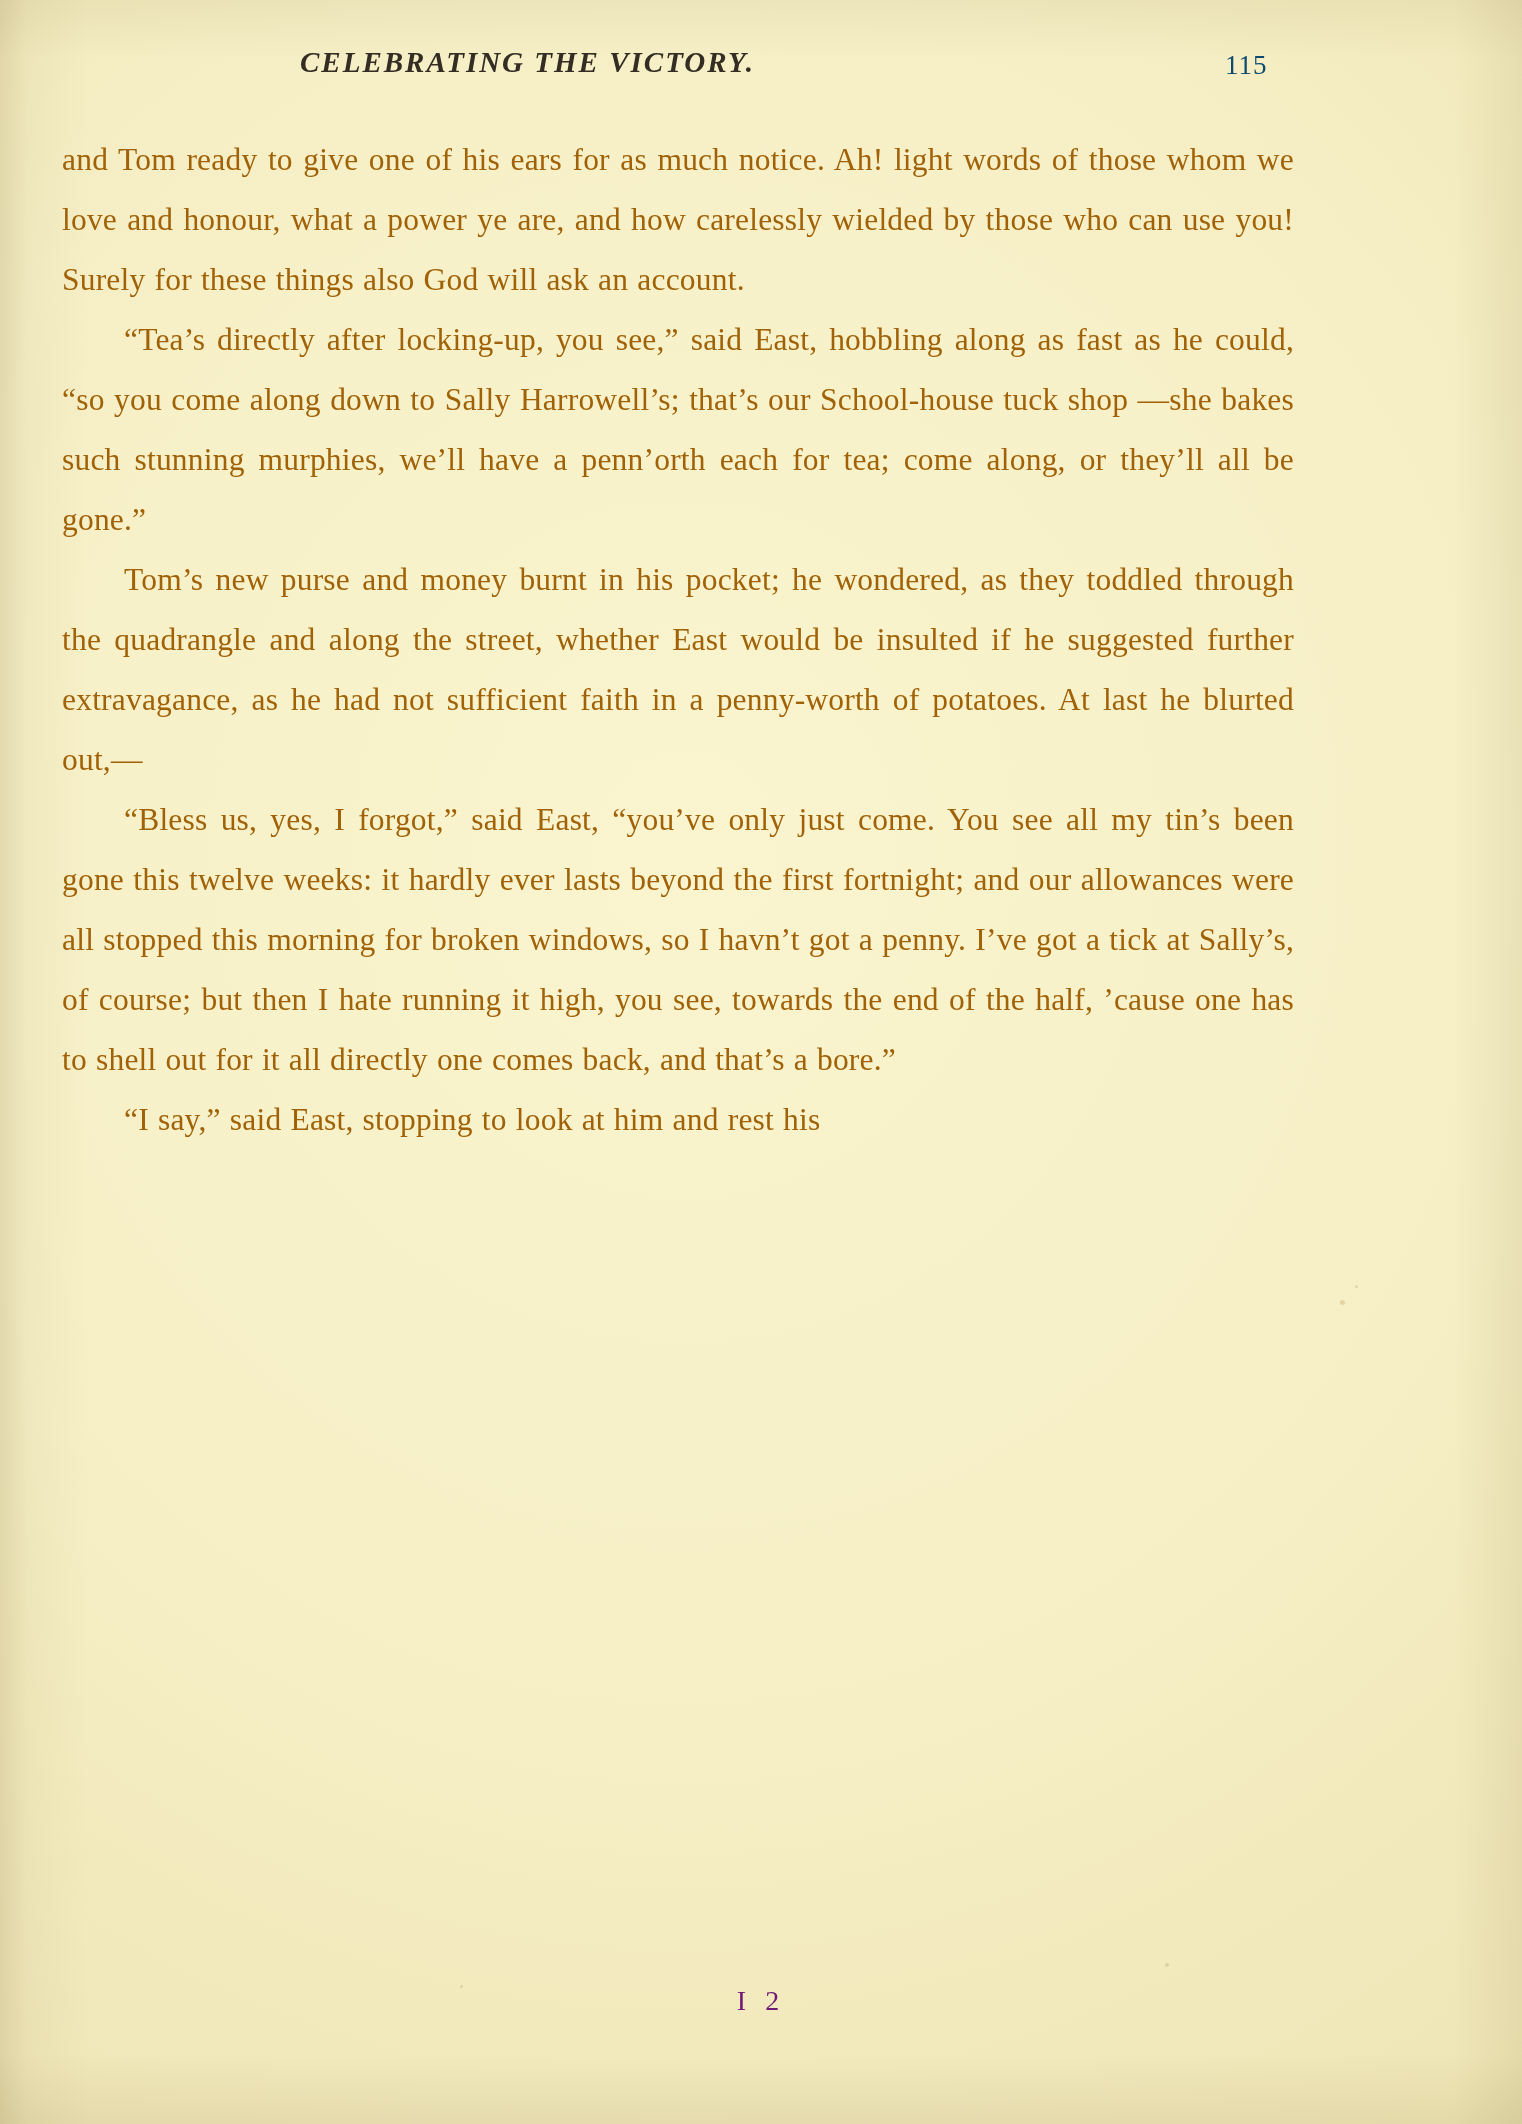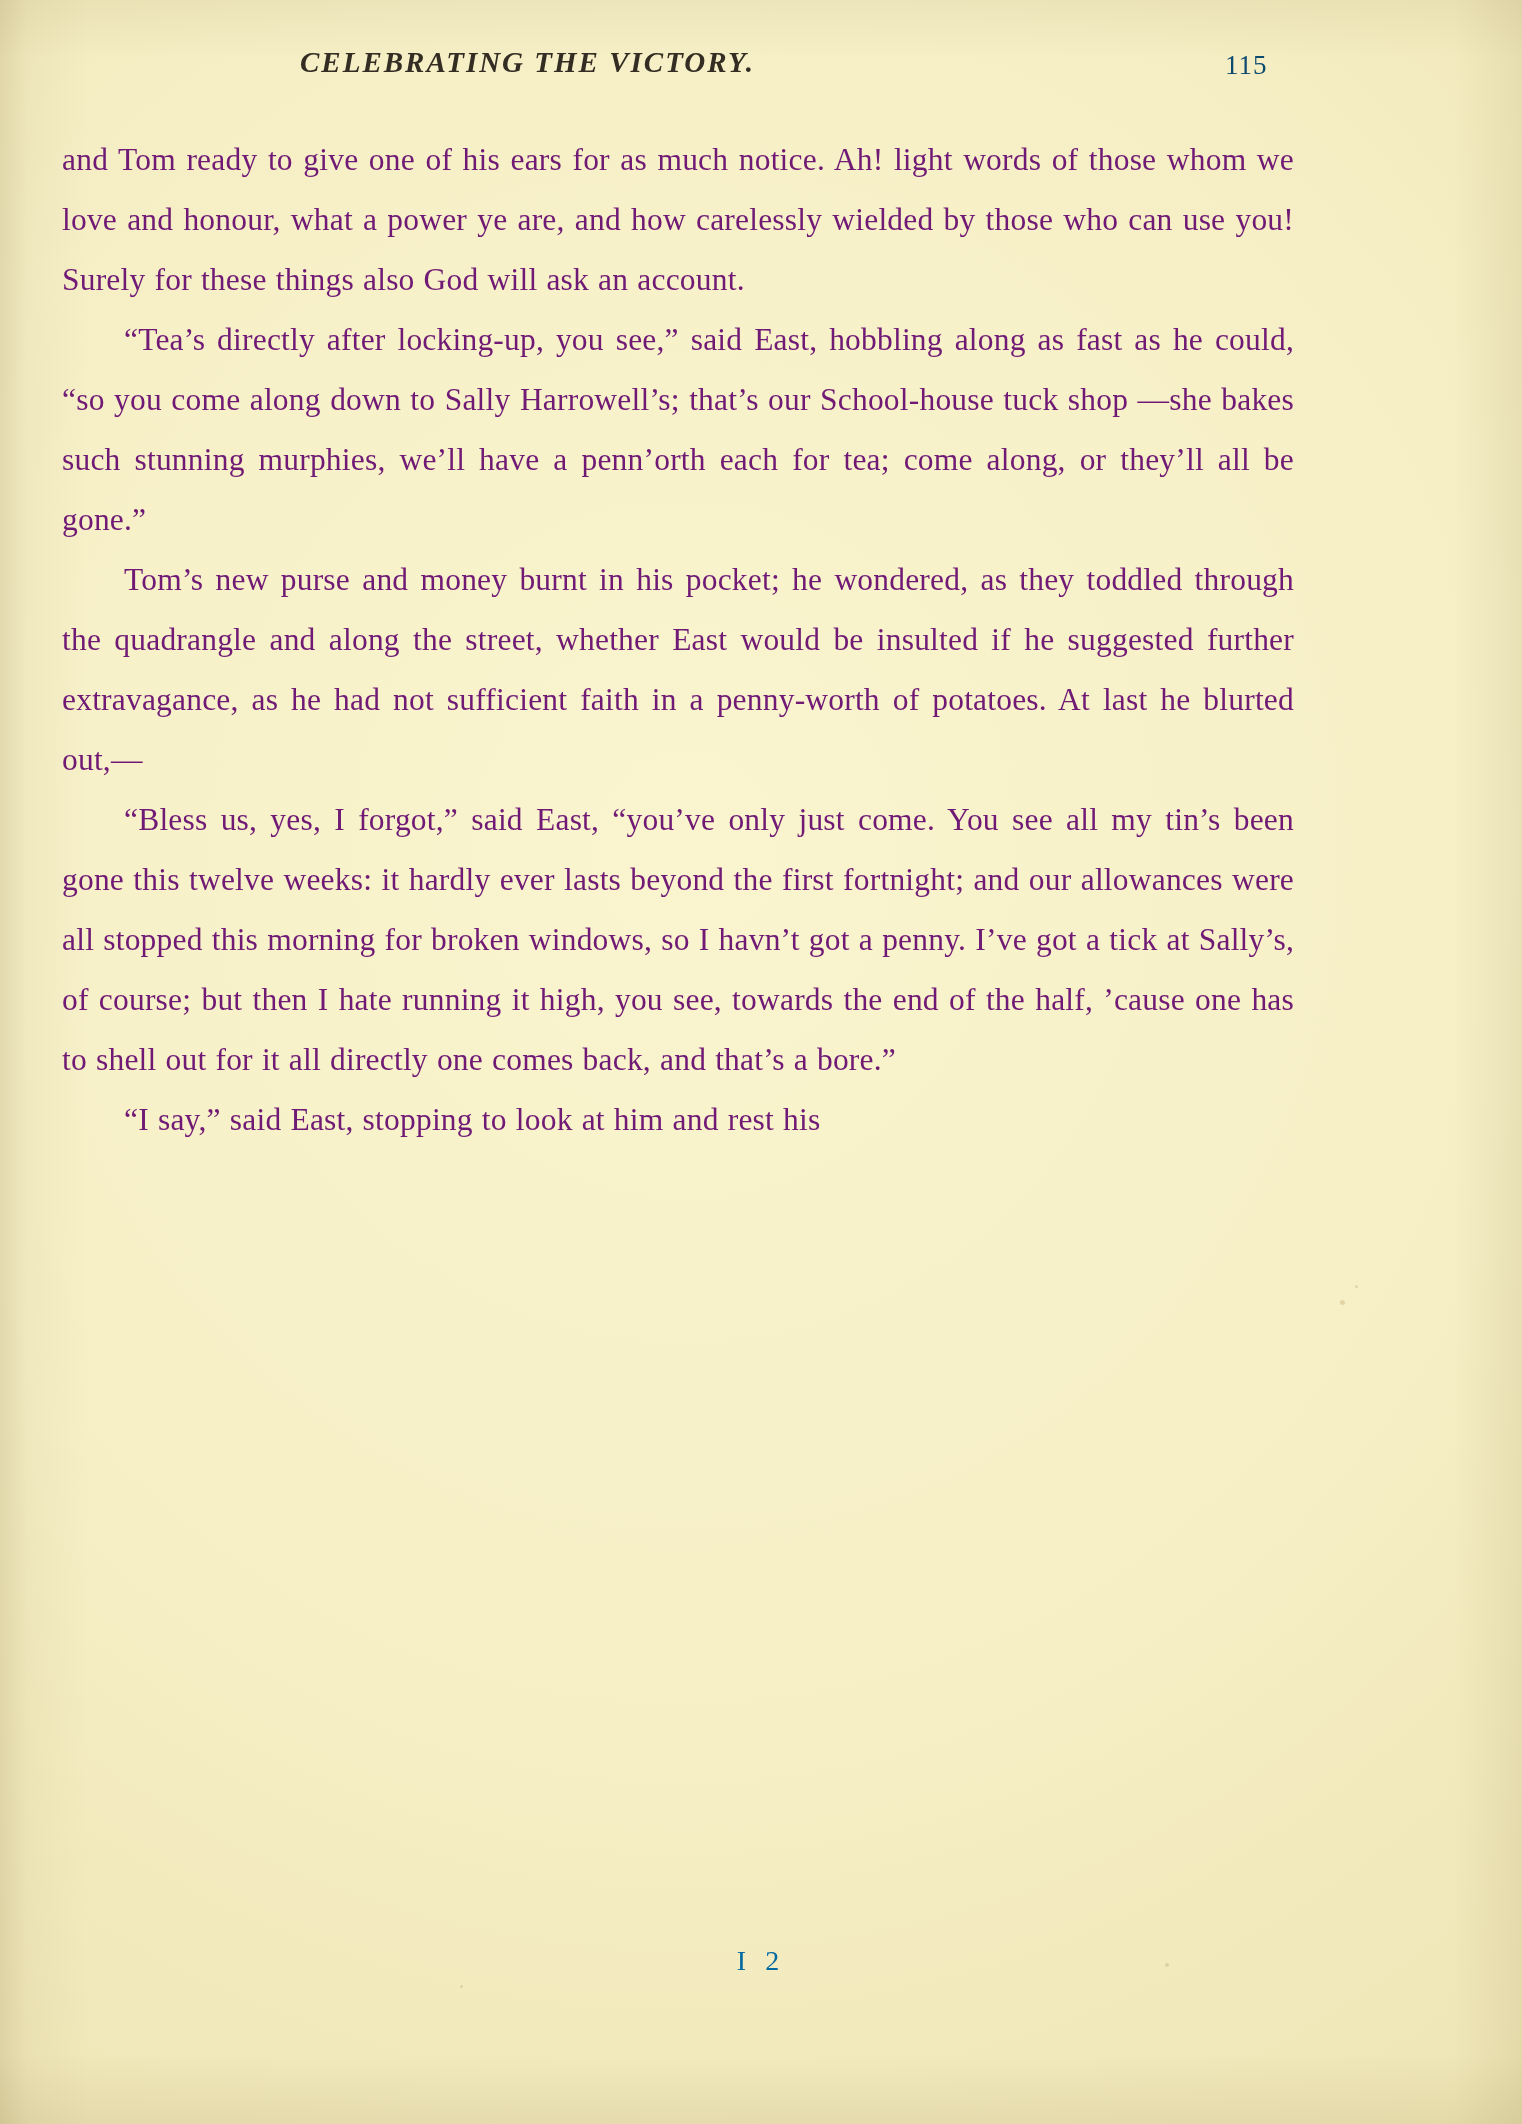--- a/index.html
+++ b/index.html
@@ -72,43 +72,43 @@
 
   .body-text {
     position: absolute;
     left: 62px;
     top: 130px;
     width: 1232px;
     font-size: 31.5px;
     line-height: 60px;
     text-align: justify;
     text-justify: inter-word;
-    color: #701a75;
+    color: #a16207;
     letter-spacing: 0.2px;
     word-spacing: 1px;
   }
   .body-text p {
     margin: 0;
   }
   .body-text p.indent {
     text-indent: 62px;
   }
   .body-text p:last-child {
     
   }
 
   .signature {
     position: absolute;
     left: 0;
-    top: 1945px;
+    top: 1985px;
     width: 1522px;
     text-align: center;
     font-size: 28px;
     letter-spacing: 6px;
-    color: #0369a1;
+    color: #701a75;
   }
 
   
   .speck {
     position: absolute;
     background: rgba(150,125,60,0.22);
     border-radius: 50%;
     pointer-events: none;
   }
 </style>

